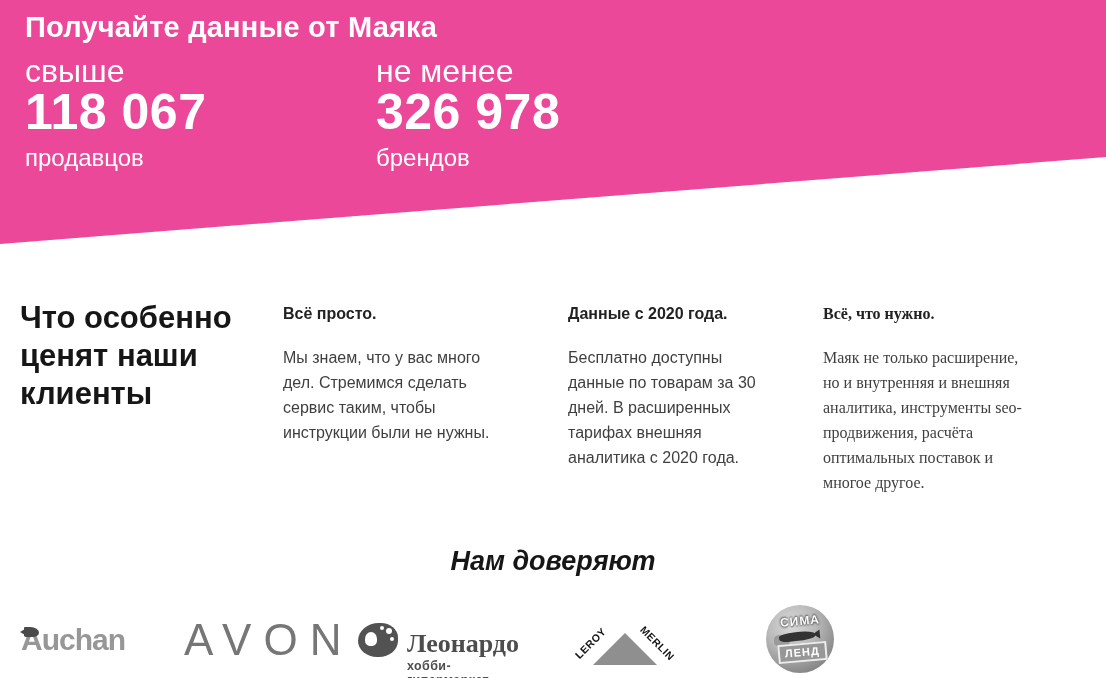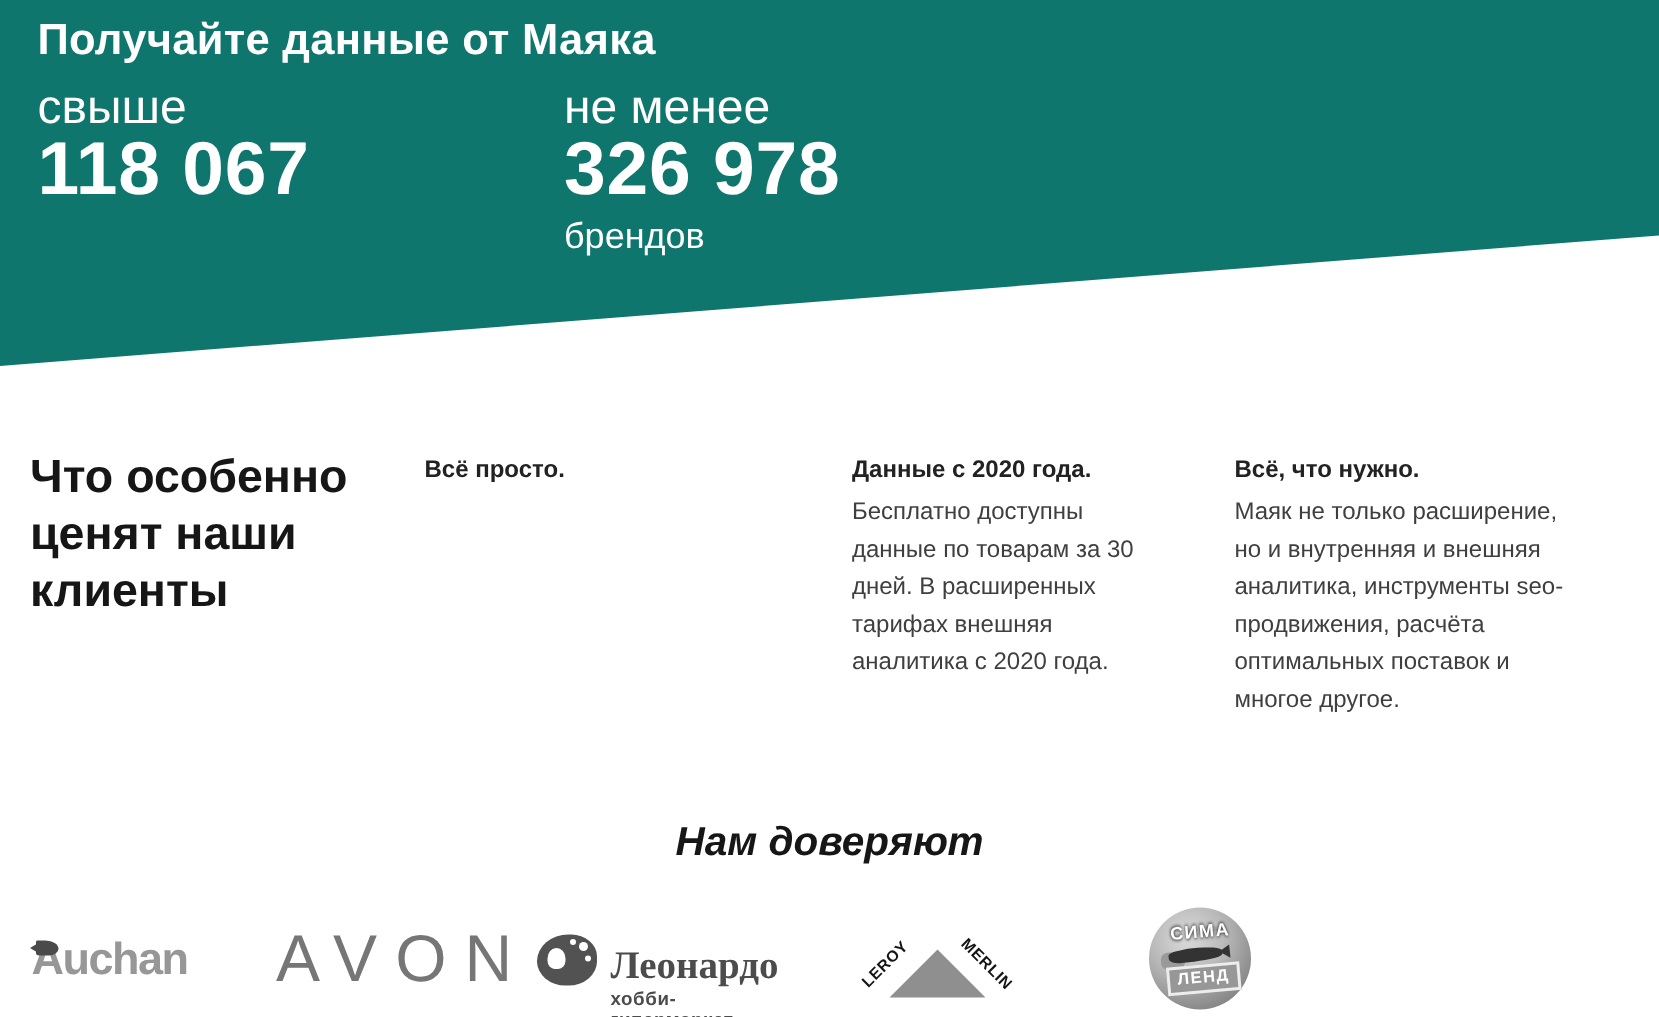--- a/index.html
+++ b/index.html
@@ -4,42 +4,42 @@
 <style>
   * { margin:0; padding:0; box-sizing:border-box; }
   html,body { background:#fff; }
   body {
     width:1106px; height:678px; overflow:hidden; position:relative;
     font-family:"Liberation Sans","DejaVu Sans",sans-serif;
   }
   
   .hero {
     position:relative; width:1106px; height:244px;
-    background:#0f766e; color:#fff;
+    background:#ec4899; color:#fff;
     clip-path:polygon(0 0,100% 0,100% 157px,0 244px);
     padding:10px 25px 0;
   }
   .hero-title { font-size:29px; font-weight:800; letter-spacing:.2px; line-height:34px; }
   .stats { display:flex; margin-top:13px; }
   .stat { width:351px; }
   .stat-prefix { font-size:32px; line-height:28px; font-weight:400; }
   .stat-value  { font-size:50px; line-height:54px; font-weight:800; letter-spacing:.5px; }
   .stat-label  { font-size:24px; line-height:28px; margin-top:5px; }
 
   
   .benefits { display:flex; margin-top:55px; padding:0 20px; height:182px; }
   .benefits-heading {
     width:263px; flex:0 0 auto; font-size:31px; line-height:38px;
     font-weight:800; color:#161616; white-space:pre-line;
   }
   .benefit { padding-top:3px; }
   .benefit-1 { width:240px; margin-right:45px; }
   .benefit-2 { width:222px; margin-right:33px; }
-  .benefit-3 { width:262px; }
-  .benefit-title { font-size:16px; line-height:24px; font-weight:700; color:#222; margin-bottom:3px; }
+  .benefit-3 { width:262px;font-family:Liberation Serif, serif; }
+  .benefit-title { font-size:16px; line-height:24px; font-weight:700; color:#222; margin-bottom:19px; }
   .benefit-text  { font-size:16px; line-height:25px; color:#3f3f3f; white-space:pre-line; }
 
   
   .trust { margin-top:64px; }
   .trust-heading { text-align:center; font-size:27px; line-height:32px; font-weight:800; color:#161616;font-style:italic; }
   .logos { display:flex; align-items:center; margin-top:24px; height:78px; }
   .logo { flex:0 0 auto; position:relative; }
 
   
   .logo-auchan { width:140px; margin-left:21px; height:40px; }
@@ -115,35 +115,40 @@
 </style>
 </head>
 <body>
 
 <section class="hero">
   <h1 class="hero-title">Получайте данные от Маяка</h1>
   <div class="stats">
     <div class="stat">
       <div class="stat-prefix">свыше</div>
       <div class="stat-value">118 067</div>
+      <div class="stat-label">продавцов</div>
     </div>
     <div class="stat">
       <div class="stat-prefix">не менее</div>
       <div class="stat-value">326 978</div>
       <div class="stat-label">брендов</div>
     </div>
   </div>
 </section>
 
 <section class="benefits">
   <h2 class="benefits-heading">Что особенно
 ценят наши
 клиенты</h2>
   <div class="benefit benefit-1">
     <div class="benefit-title">Всё просто.</div>
+    <div class="benefit-text">Мы знаем, что у вас много
+дел. Стремимся сделать
+сервис таким, чтобы
+инструкции были не нужны.</div>
   </div>
   <div class="benefit benefit-2">
     <div class="benefit-title">Данные с 2020 года.</div>
     <div class="benefit-text">Бесплатно доступны
 данные по товарам за 30
 дней. В расширенных
 тарифах внешняя
 аналитика с 2020 года.</div>
   </div>
   <div class="benefit benefit-3">

